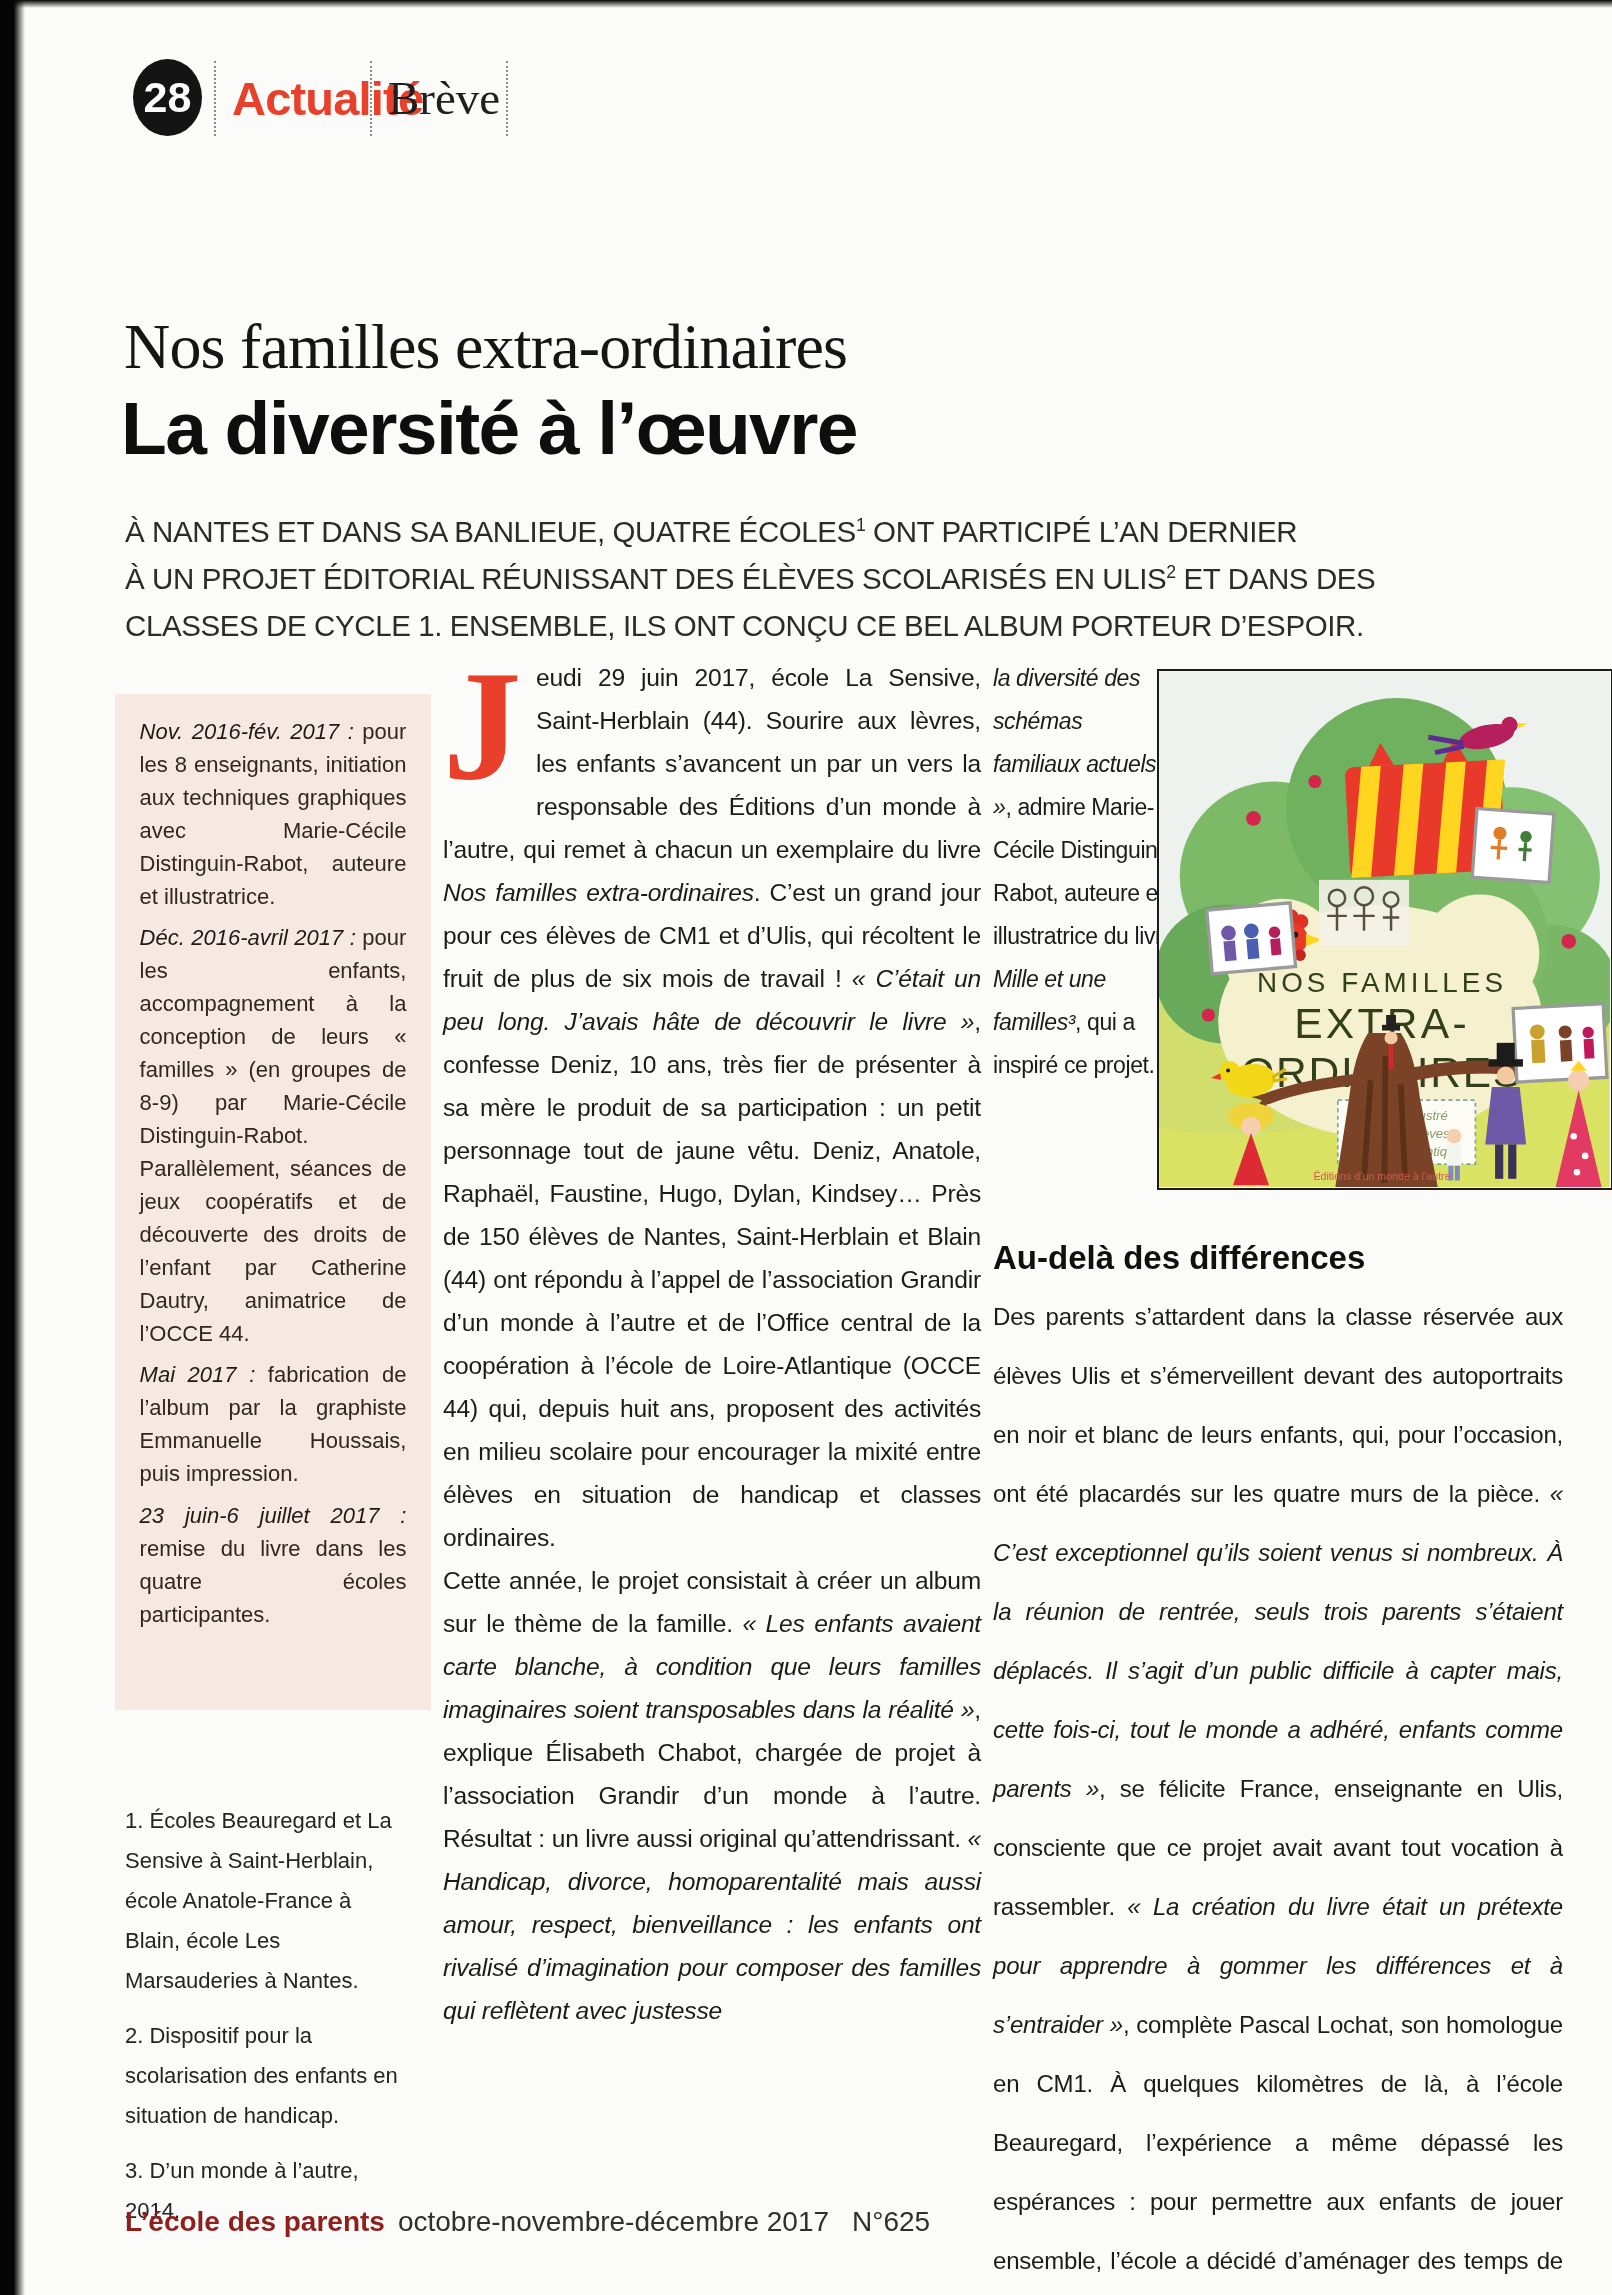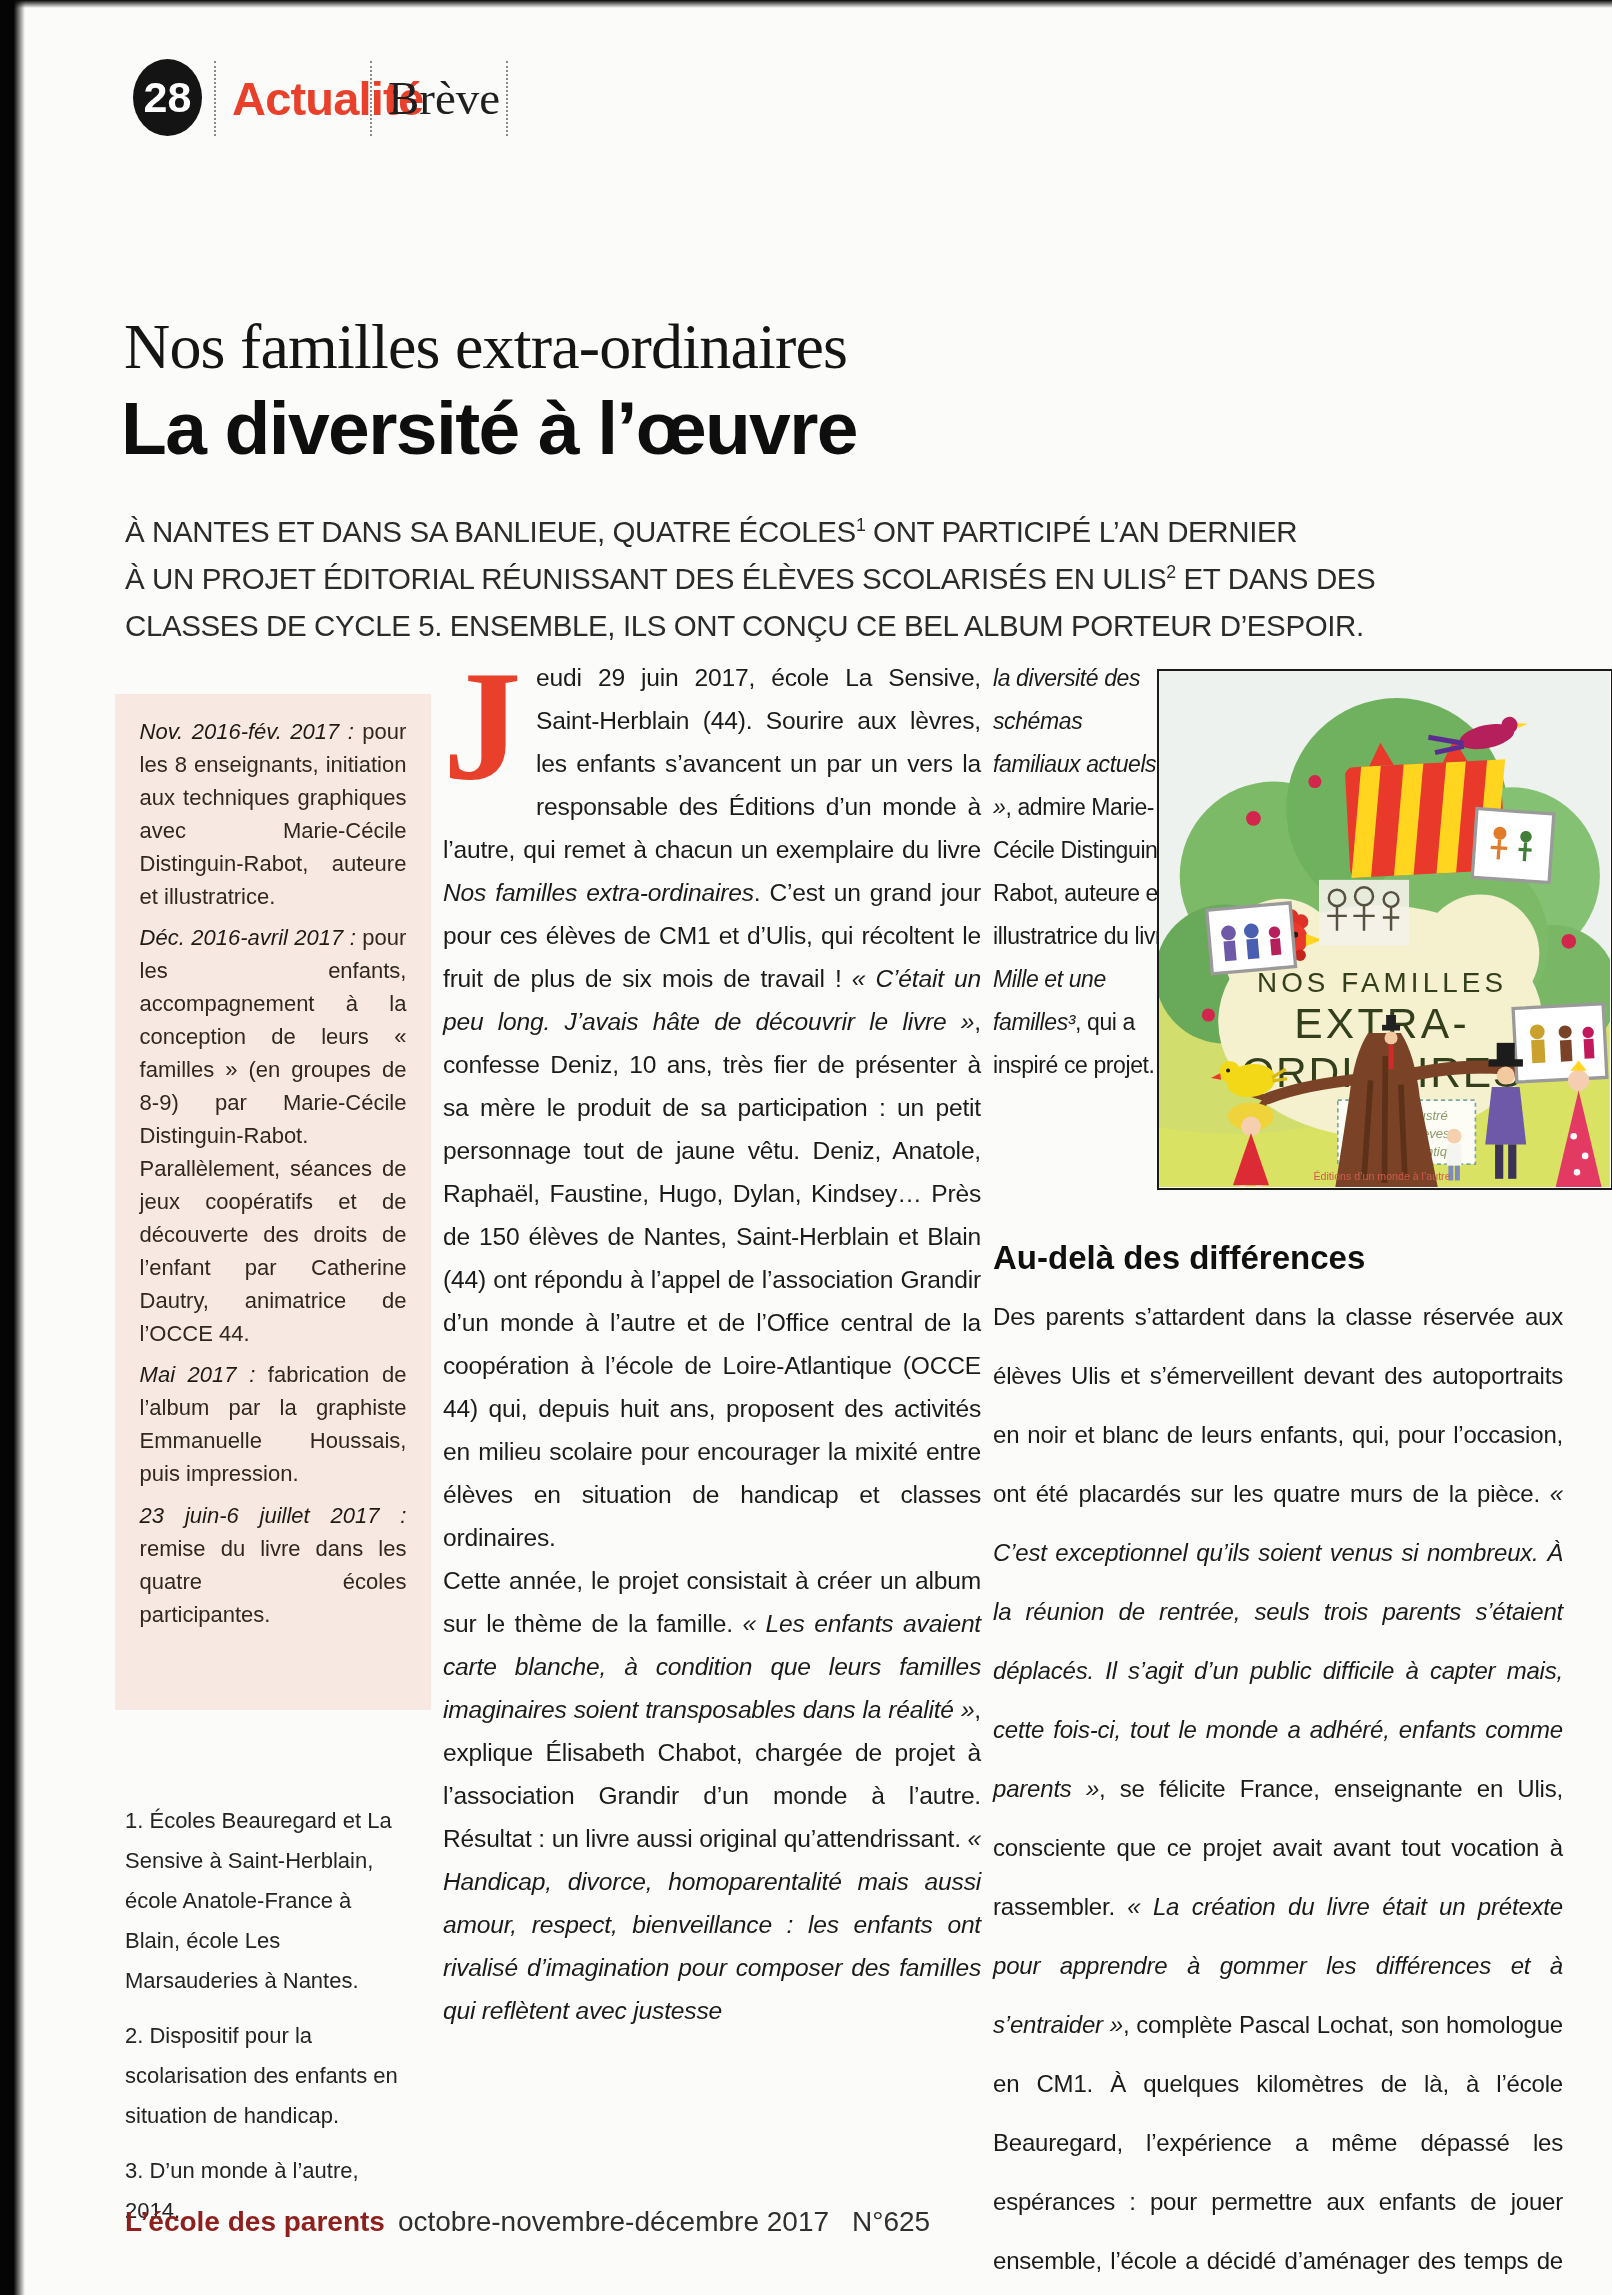--- a/index.html
+++ b/index.html
@@ -94,21 +94,21 @@
   <div class="m-sep sep2"></div>
   <div class="m-sub">Brève</div>
   <div class="m-sep sep3"></div>
 
   <div class="kicker">Nos familles extra-ordinaires</div>
   <div class="main-title">La diversité à l’œuvre</div>
 
   <div class="standfirst">
     <span><span>À NANTES ET DANS SA BANLIEUE, QUATRE ÉCOLES</span><sup>1</sup><span> ONT PARTICIPÉ L’AN DERNIER</span></span><br>
     <span><span>À UN PROJET ÉDITORIAL RÉUNISSANT DES ÉLÈVES SCOLARISÉS EN ULIS</span><sup>2</sup><span> ET DANS DES</span></span><br>
-    <span>CLASSES DE CYCLE 5. ENSEMBLE, ILS ONT CONÇU CE BEL ALBUM PORTEUR D’ESPOIR.</span>
+    <span>CLASSES DE CYCLE 1. ENSEMBLE, ILS ONT CONÇU CE BEL ALBUM PORTEUR D’ESPOIR.</span>
   </div>
 
   <aside class="sidebar">
     <p class="entry"><span class="date">Nov. 2016-fév. 2017 :</span><span> pour les 8 enseignants, initiation aux techniques graphiques avec Marie-Cécile Distinguin-Rabot, auteure et illustratrice.</span></p>
     <p class="entry"><span class="date">Déc. 2016-avril 2017 :</span><span> pour les enfants, accompagnement à la conception de leurs « familles » (en groupes de 8-9) par Marie-Cécile Distinguin-Rabot. Parallèlement, séances de jeux coopératifs et de découverte des droits de l’enfant par Catherine Dautry, animatrice de l’OCCE 44.</span></p>
     <p class="entry"><span class="date">Mai 2017 :</span><span> fabrication de l’album par la graphiste Emmanuelle Houssais, puis impression.</span></p>
     <p class="entry"><span class="date">23 juin-6 juillet 2017 :</span><span> remise du livre dans les quatre écoles participantes.</span></p>
   </aside>
 
   <div class="footnotes">

